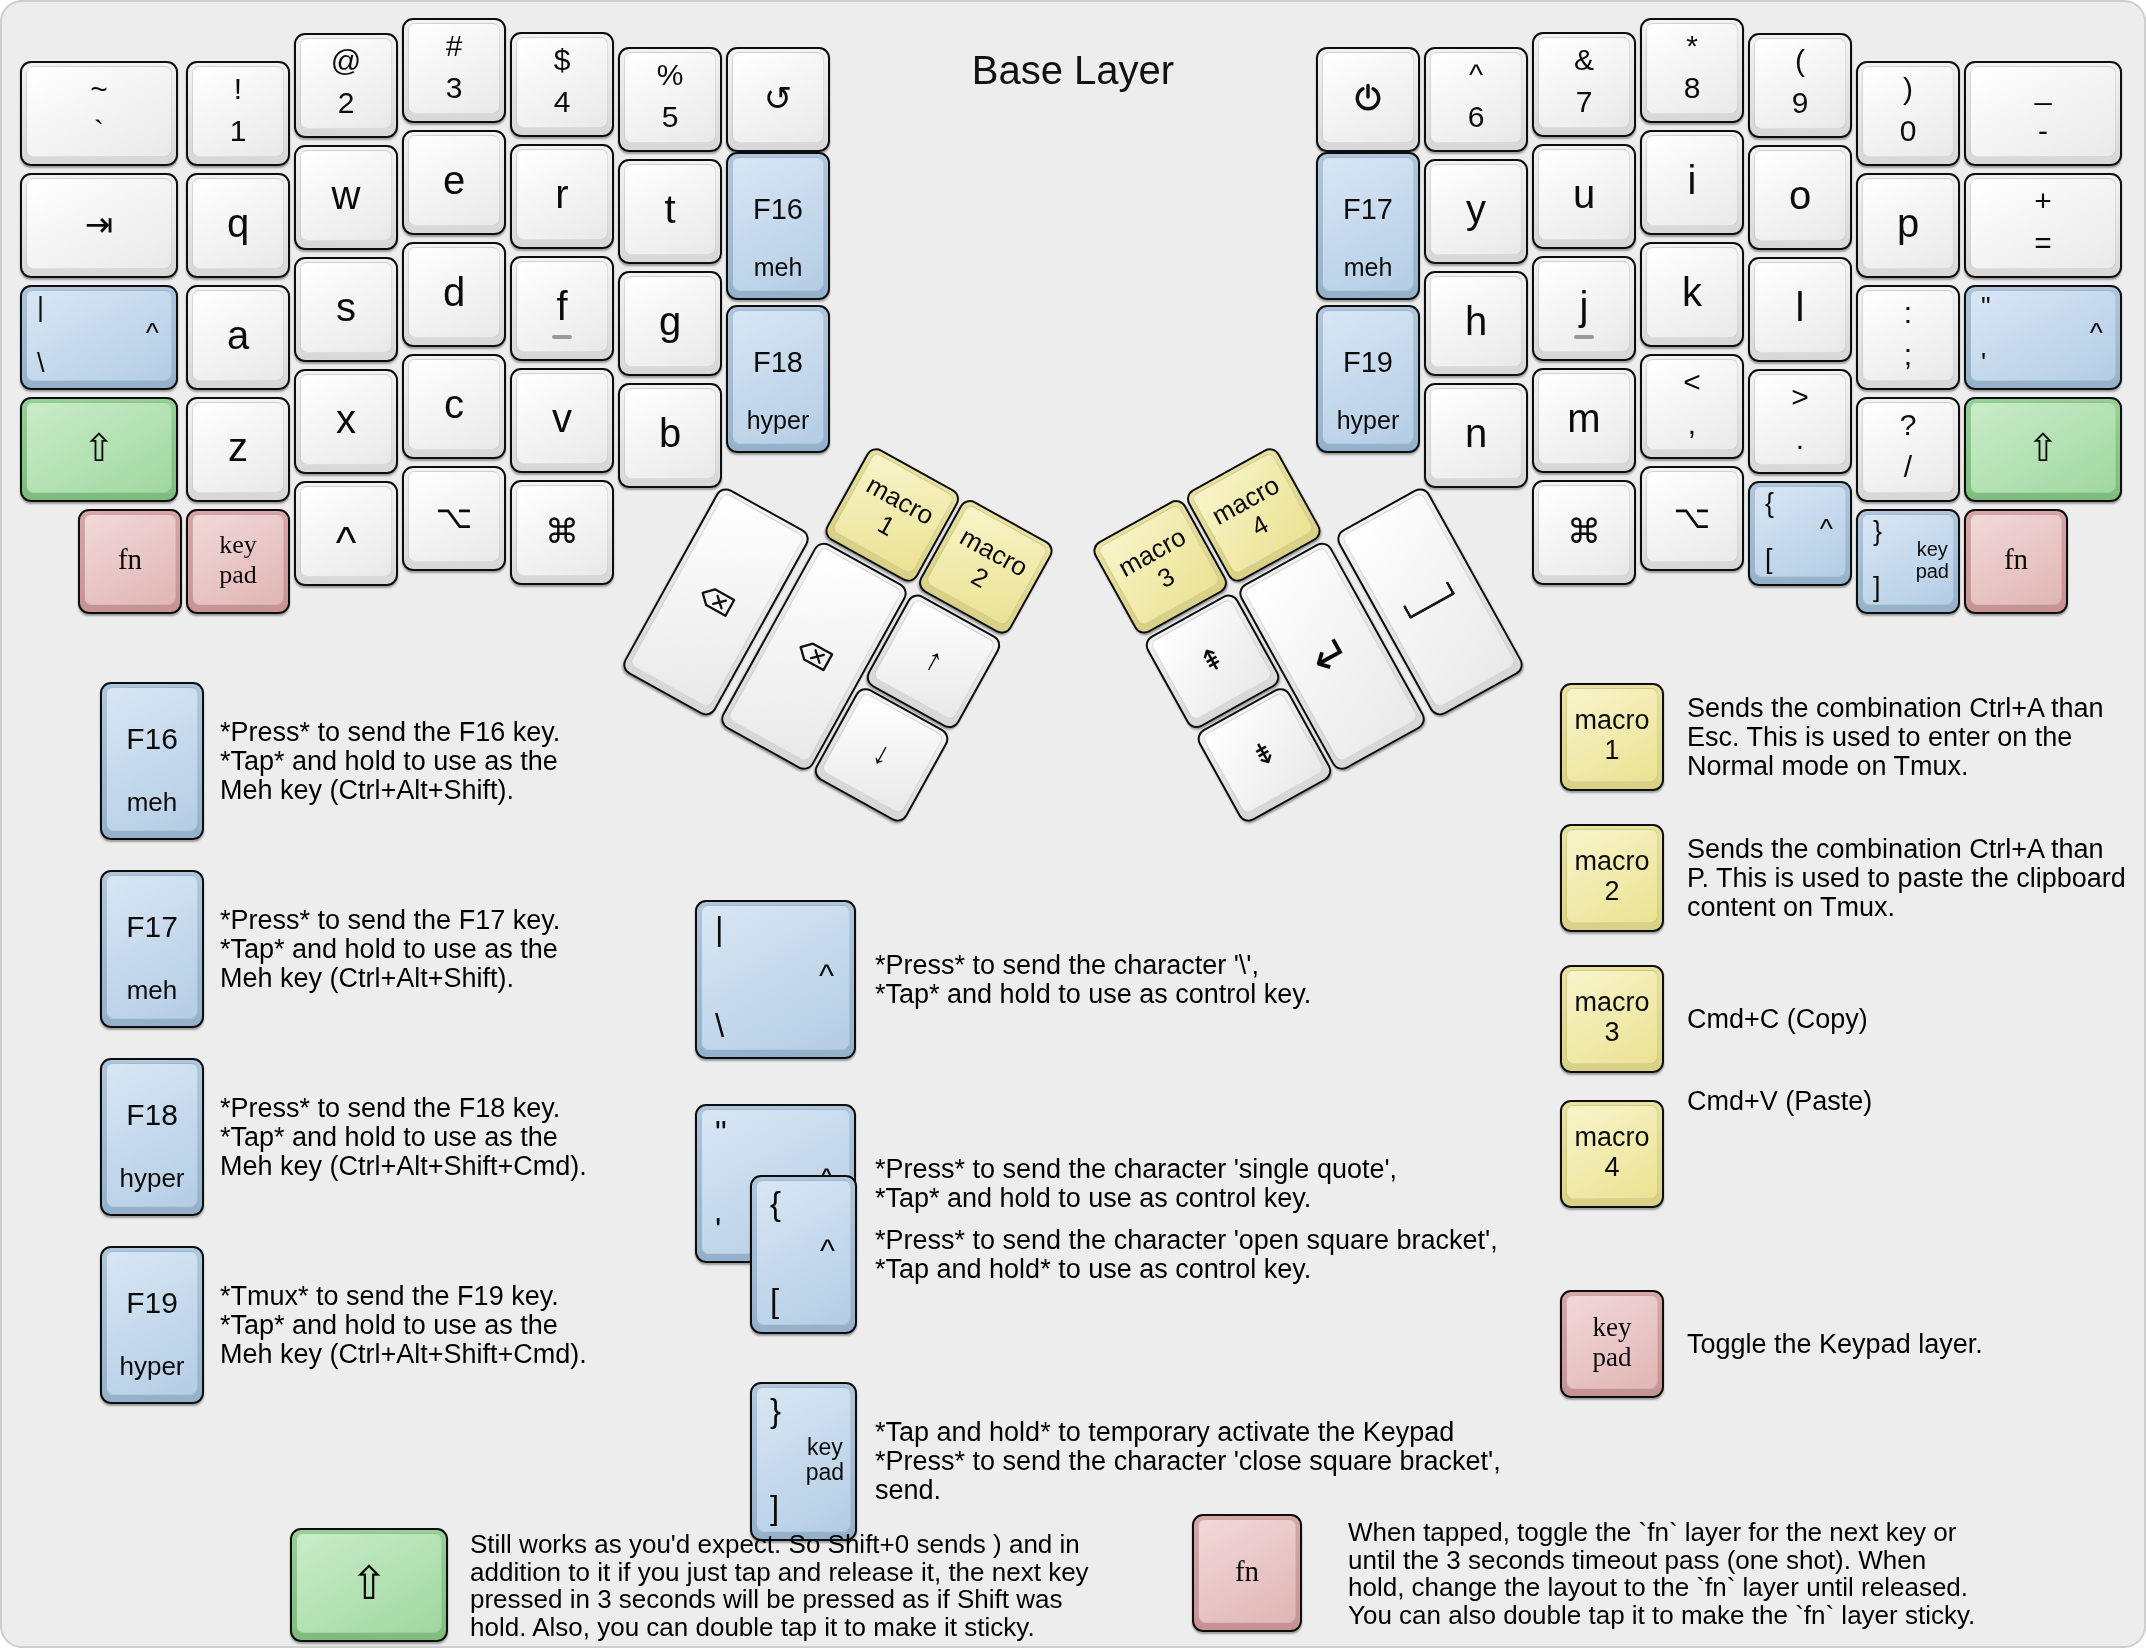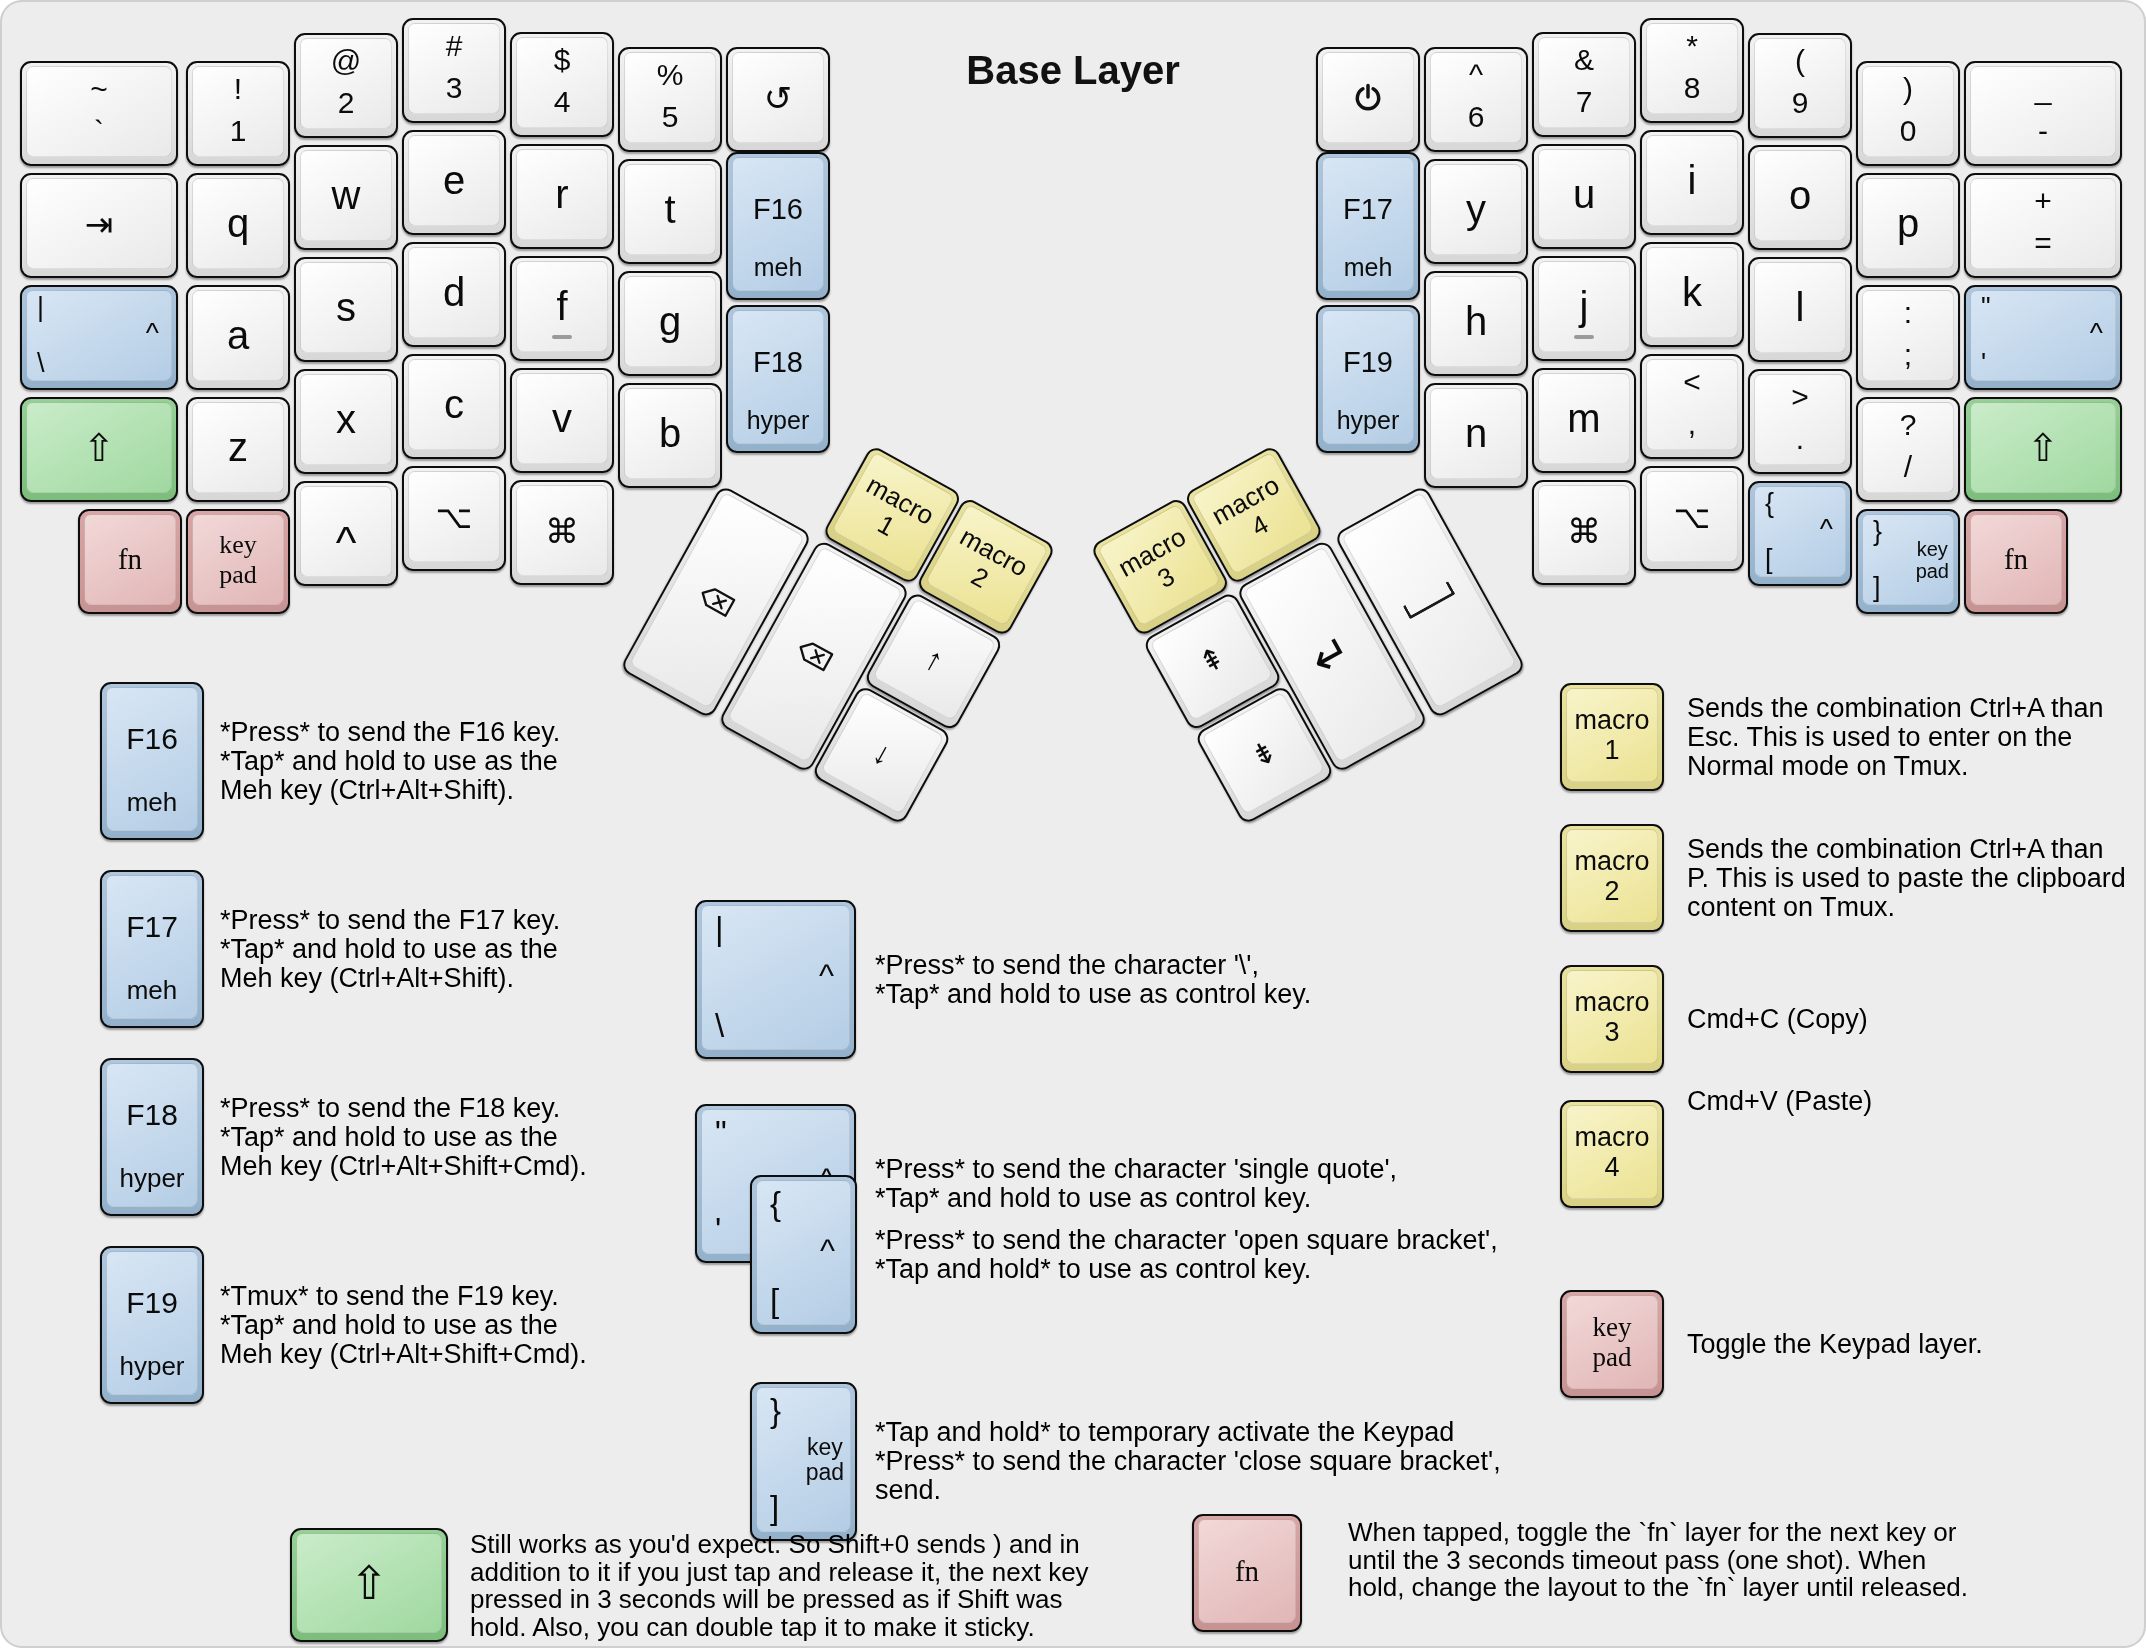--- a/index.html
+++ b/index.html
@@ -40,21 +40,21 @@
   .key.ann .tl{top:6px}.key.ann .bl{bottom:7px}
   .key.ann .caret{right:15px;font-size:32px;}
   .key.ann .side{font-size:23px;right:6px;}
   .key.ann.has-sub .main{font-size:30px;margin-bottom:40px;}
   .key.ann .sub{bottom:12px;font-size:26px;}
   .key.ann .klines{font-size:27px;}
   .ann-text{position:absolute;font-size:27px;line-height:29px;color:#000;white-space:nowrap;}
   .ann-text.small{font-size:26px;line-height:27.5px;}
   .thumb{position:absolute;width:323px;height:319px;}
   #page-title{position:absolute;left:903px;top:48px;width:340px;text-align:center;
-              font-size:40px;font-weight:bold;color:#111;}
+              font-size:40px;font-weight:normal;color:#111;}
 </style>
 </head>
 <body>
 
 <div id="canvas">
   <div id="page-title">Base Layer</div>
   <div id="kb-left">
       <div class="key" style="left: 20px; top: 61px; width: 158px; height: 105px;">
         <div class="face">
           <span class="t">~</span>
@@ -665,15 +665,16 @@
       </div>
       <div class="key pink ann" style="left: 1192px; top: 1514px; width: 110px; height: 118px;">
         <div class="face">
           <span class="main">fn</span>
         </div>
       </div>
       <div class="ann-text small" style="left: 1348px; top: 1519px;">
         <div>When tapped, toggle the `fn` layer for the next key or</div>
         <div>until the 3 seconds timeout pass (one shot). When</div>
         <div>hold, change the layout to the `fn` layer until released.</div>
+        <div>You can also double tap it to make the `fn` layer sticky.</div>
       </div>
     </div>
 </div>
 
 </body></html>

